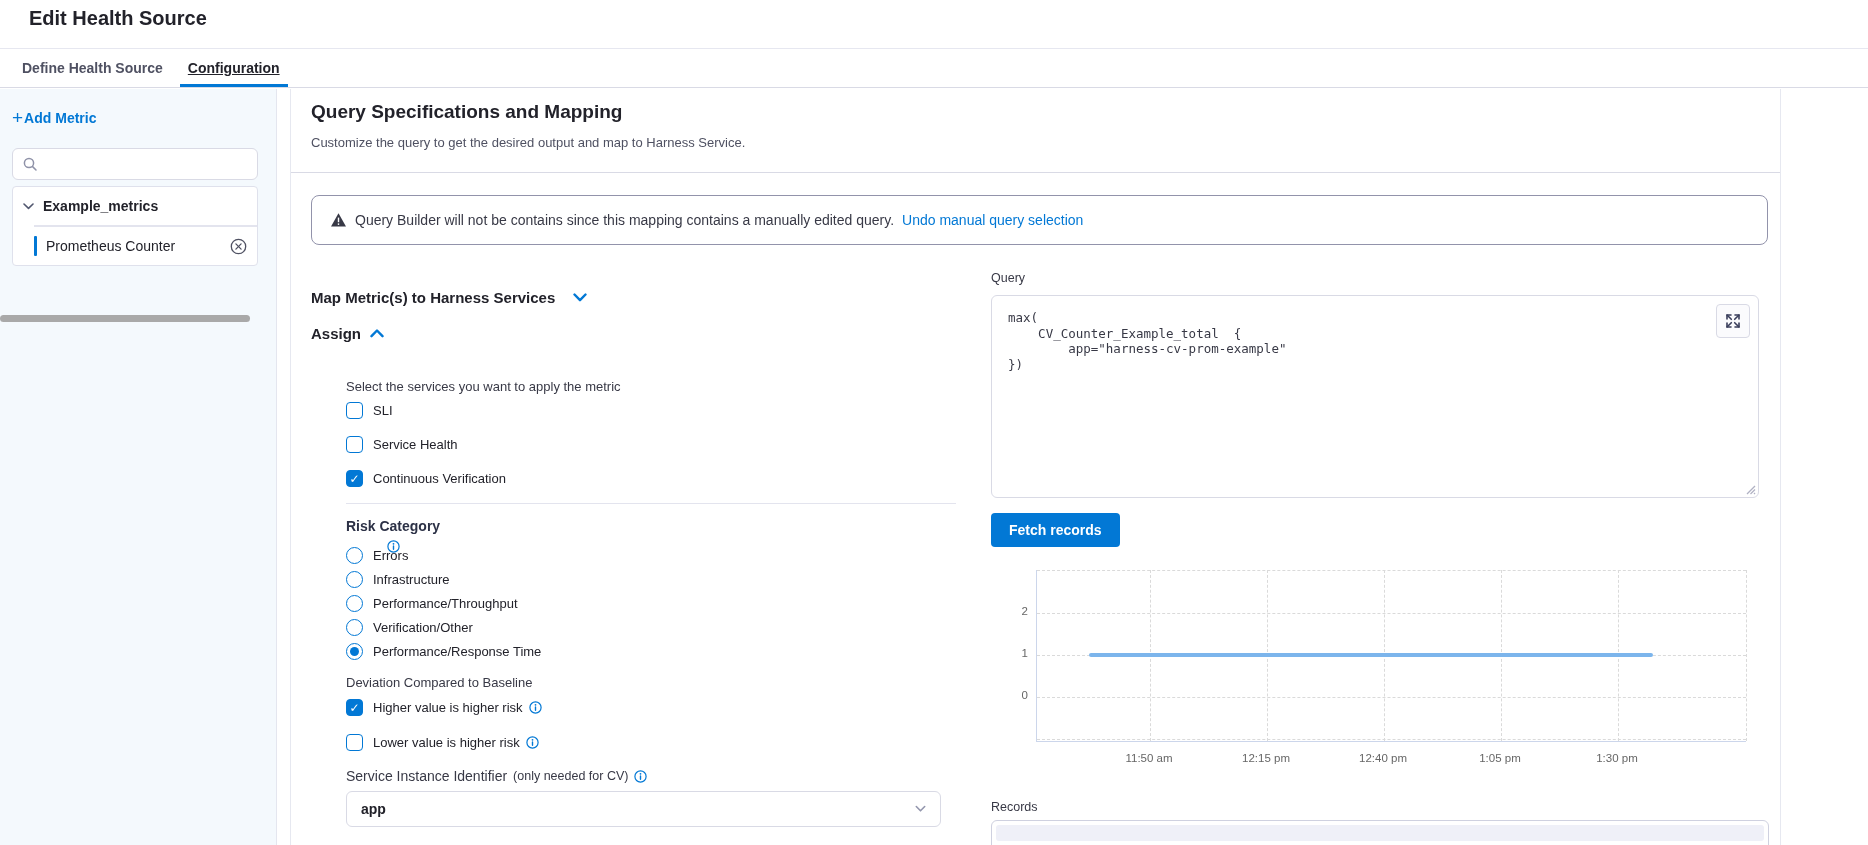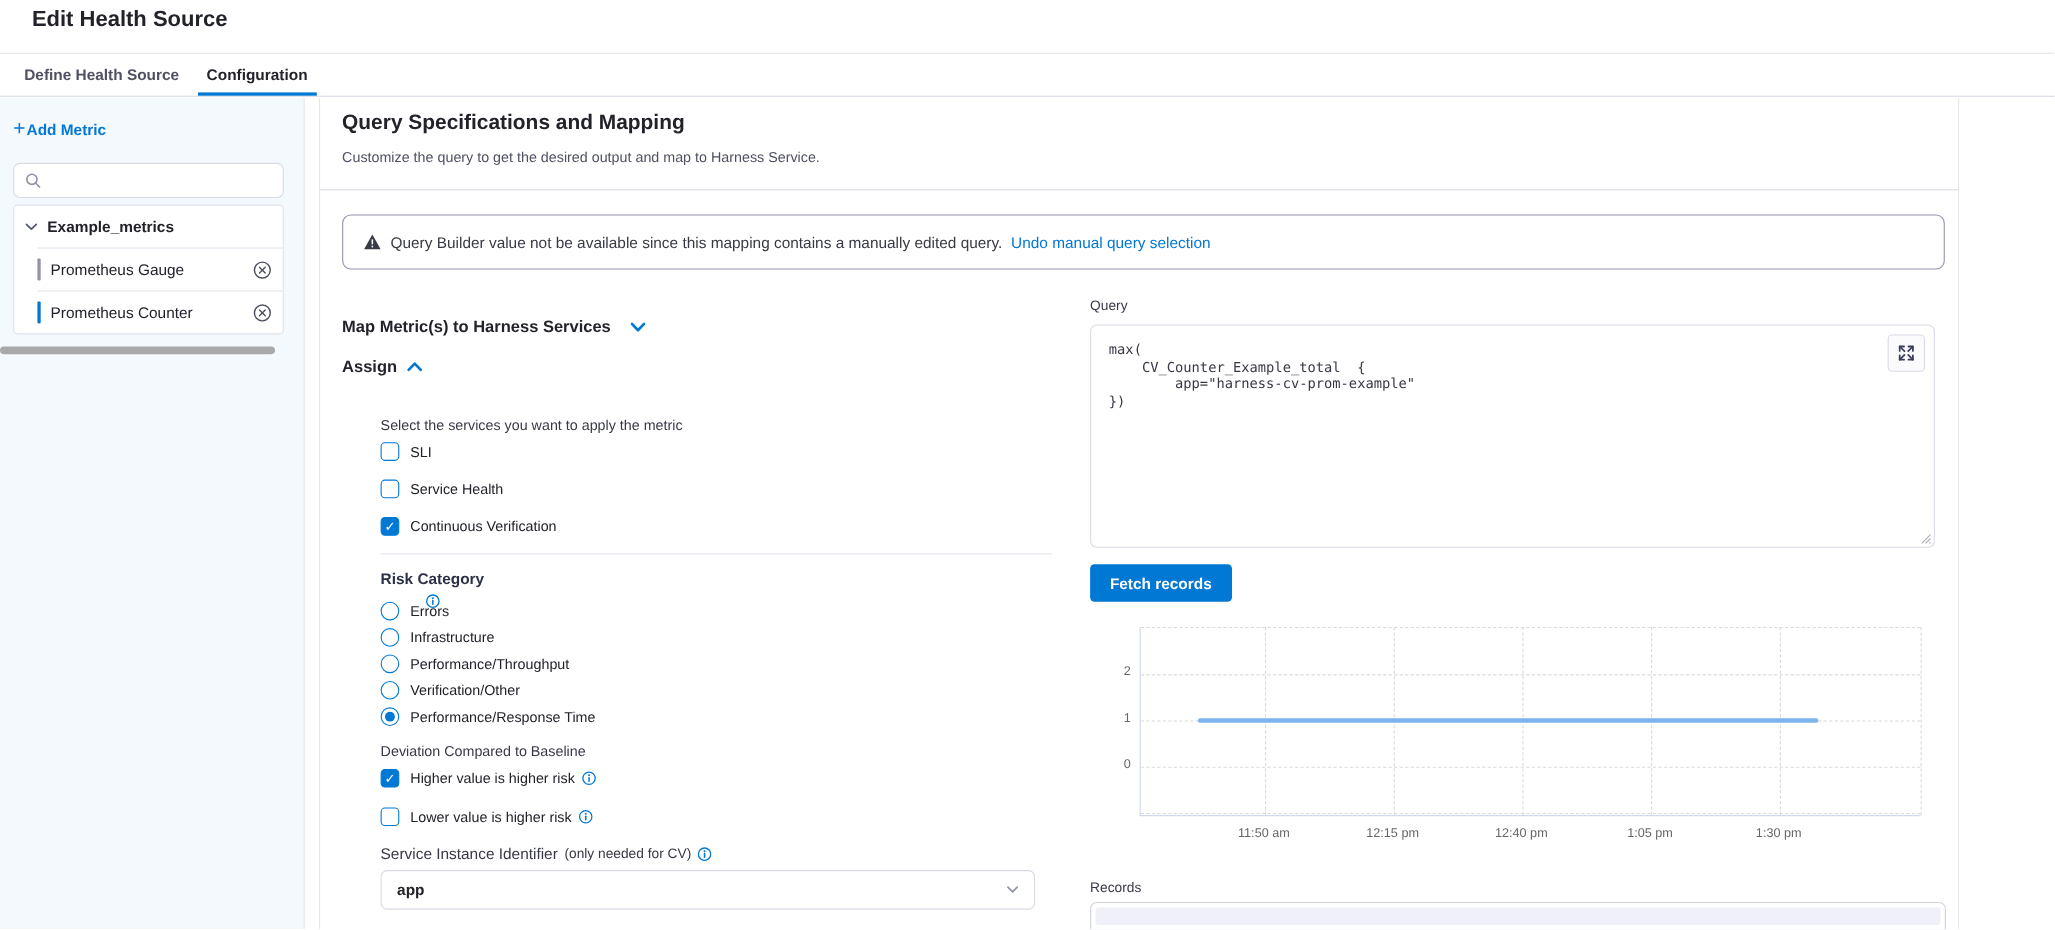--- a/index.html
+++ b/index.html
@@ -7,21 +7,21 @@
   body { font-family:"Liberation Sans","DejaVu Sans",sans-serif; color:#383946; }
   .screen { position:relative; width:1868px; height:845px; background:#fff; overflow:hidden; }
 
   
   .page-title { position:absolute; left:29px; top:7px; font-size:20px; font-weight:700; color:#22222a; }
   .tabbar { position:absolute; left:0; top:48px; width:1868px; height:40px; background:#fff;
             border-top:1px solid #e6e7f0; border-bottom:1px solid #d9dae5;
             display:flex; align-items:center; padding-left:22px; gap:25px; }
   .tab { position:relative; height:100%; display:flex; align-items:center; font-size:14px;
          font-weight:600; color:#4f5162; cursor:pointer; }
-  .tab.active { font-weight:700; color:#22222a; }
+  .tab.active { font-weight:700; color:#22222a;text-decoration:underline; }
   .tab.active::after { content:""; position:absolute; left:-8px; right:-8px; bottom:0; height:3px; background:#0278d5; }
 
   
   .sidebar { position:absolute; left:0; top:89px; width:277px; height:756px; background:#f4f9fd; border-right:1px solid #e4e6ef; }
   .add-metric { position:absolute; left:12px; top:21px; display:flex; align-items:center; font-size:14px; font-weight:600; color:#0278d5; cursor:pointer; }
   .plus-icon { font-size:19px; font-weight:400; line-height:14px; margin-right:1px; color:#0278d5; }
   .plus-icon::before { content:"+"; }
   .searchbox { position:absolute; left:12px; top:59px; width:246px; height:32px; background:#fff;
                border:1px solid #d9dae5; border-radius:6px; display:flex; align-items:center; padding-left:9px; }
   .treebox { position:absolute; left:12px; top:97px; width:246px; background:#fff; border:1px solid #dfe1ec; border-radius:4px; }
@@ -120,31 +120,20 @@
     </div>
 
     <div class="treebox">
       <div class="tree-header">
         <svg width="11" height="10" viewBox="0 0 11 10">
           <polyline points="1,3 5.5,7.3 10,3" fill="none" stroke="#51576f" stroke-width="1.6" stroke-linecap="round" stroke-linejoin="round"></polyline>
         </svg>
         <span>Example_metrics</span>
       </div>
       <div class="tree-sep"></div>
-      <div class="tree-row">
-        <span class="tree-accent" style="background:#9293ab"></span>
-        <span class="tree-label">Prometheus Gauge</span>
-        <span class="tree-del">
-          <svg width="19" height="19" viewBox="0 0 19 19">
-            <circle cx="9.5" cy="9.5" r="7.2" fill="none" stroke="#4f5162" stroke-width="1.3"></circle>
-            <line x1="6.9" y1="6.9" x2="12.1" y2="12.1" stroke="#4f5162" stroke-width="1.3" stroke-linecap="round"></line>
-            <line x1="12.1" y1="6.9" x2="6.9" y2="12.1" stroke="#4f5162" stroke-width="1.3" stroke-linecap="round"></line>
-          </svg>
-        </span>
-      </div>
       <div class="tree-sep"></div>
       <div class="tree-row">
         <span class="tree-accent" style="background:#0278d5"></span>
         <span class="tree-label">Prometheus Counter</span>
         <span class="tree-del">
           <svg width="19" height="19" viewBox="0 0 19 19">
             <circle cx="9.5" cy="9.5" r="7.2" fill="none" stroke="#4f5162" stroke-width="1.3"></circle>
             <line x1="6.9" y1="6.9" x2="12.1" y2="12.1" stroke="#4f5162" stroke-width="1.3" stroke-linecap="round"></line>
             <line x1="12.1" y1="6.9" x2="6.9" y2="12.1" stroke="#4f5162" stroke-width="1.3" stroke-linecap="round"></line>
           </svg>
@@ -160,21 +149,21 @@
     <div class="h1">Query Specifications and Mapping</div>
     <div class="sub">Customize the query to get the desired output and map to Harness Service.</div>
     <div class="divider"></div>
 
     <div class="banner">
       <svg width="17" height="16" viewBox="0 0 17 16">
         <path d="M8.5 1.2 L16 14.6 H1 Z" fill="#383946"></path>
         <rect x="7.8" y="5.6" width="1.4" height="4.6" fill="#fff"></rect>
         <rect x="7.8" y="11.4" width="1.4" height="1.5" fill="#fff"></rect>
       </svg>
-      <span class="banner-text">Query Builder value not be available since this mapping contains a manually edited query.</span>
+      <span class="banner-text">Query Builder will not be contains since this mapping contains a manually edited query.</span>
       <a class="banner-link">Undo manual query selection</a>
     </div>
 
     <div class="section-head" style="left:20px; top:200px;gap:18px;">
       <span>Map Metric(s) to Harness Services</span>
       <svg width="14" height="11" viewBox="0 0 14 11">
         <polyline points="1.5,2.5 7,8.2 12.5,2.5" fill="none" stroke="#0278d5" stroke-width="2.4" stroke-linecap="round" stroke-linejoin="round"></polyline>
       </svg>
     </div>
 

